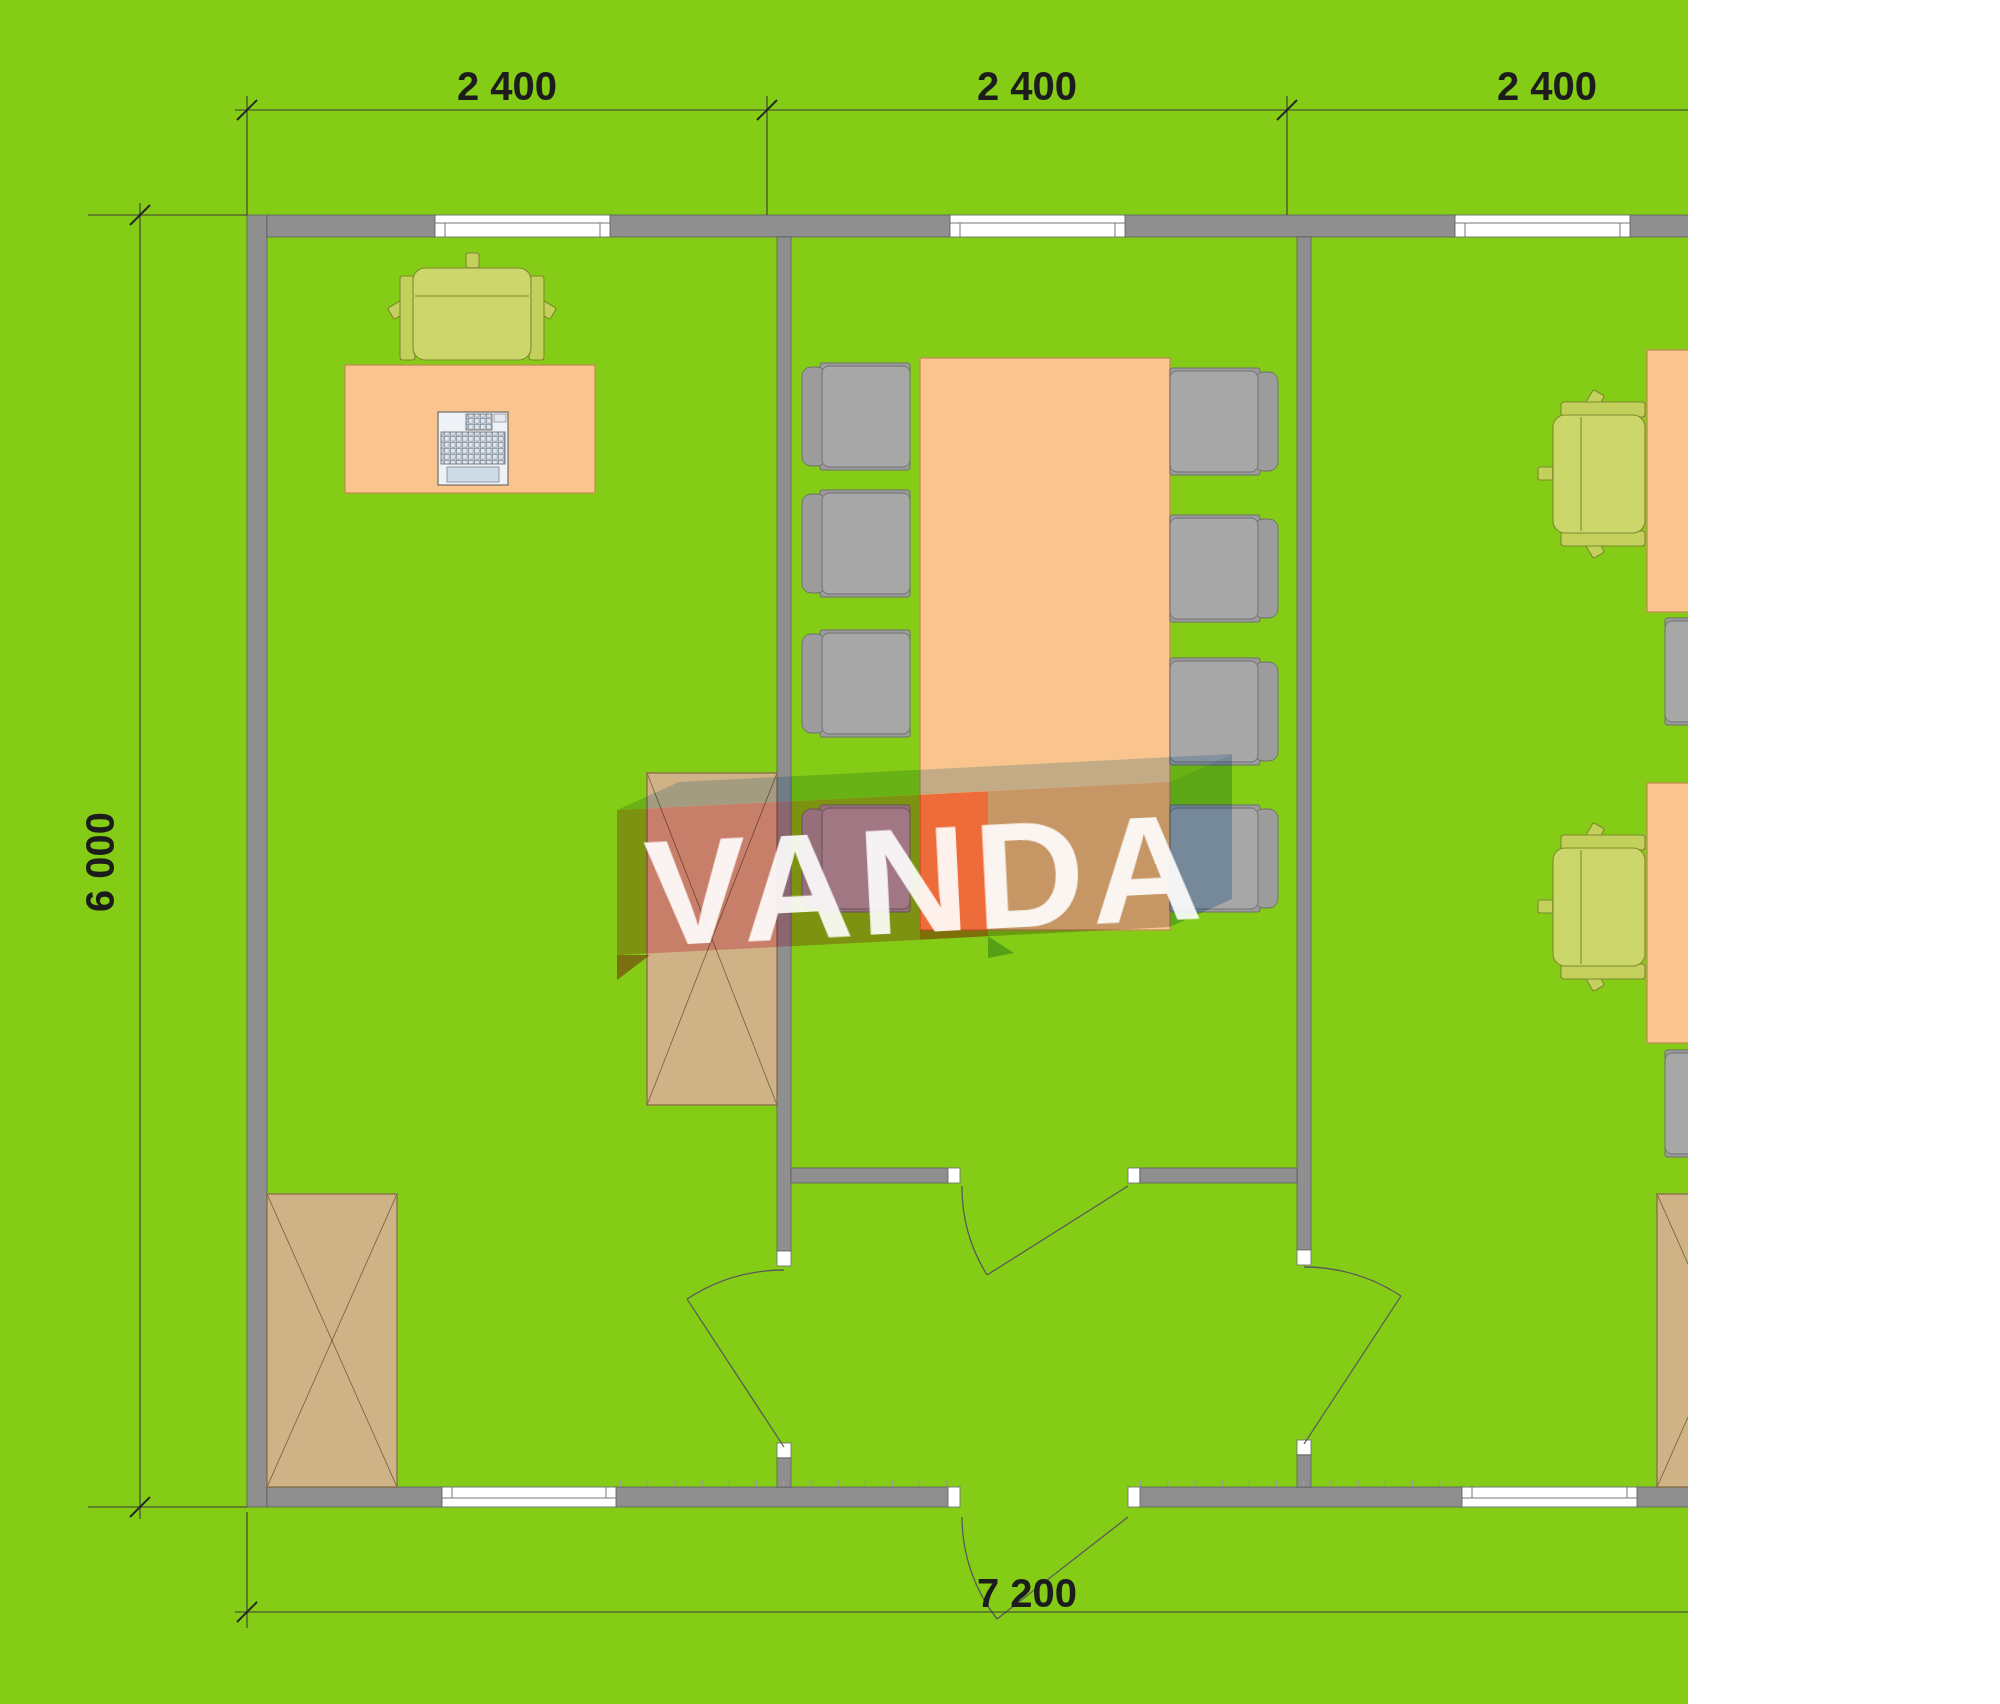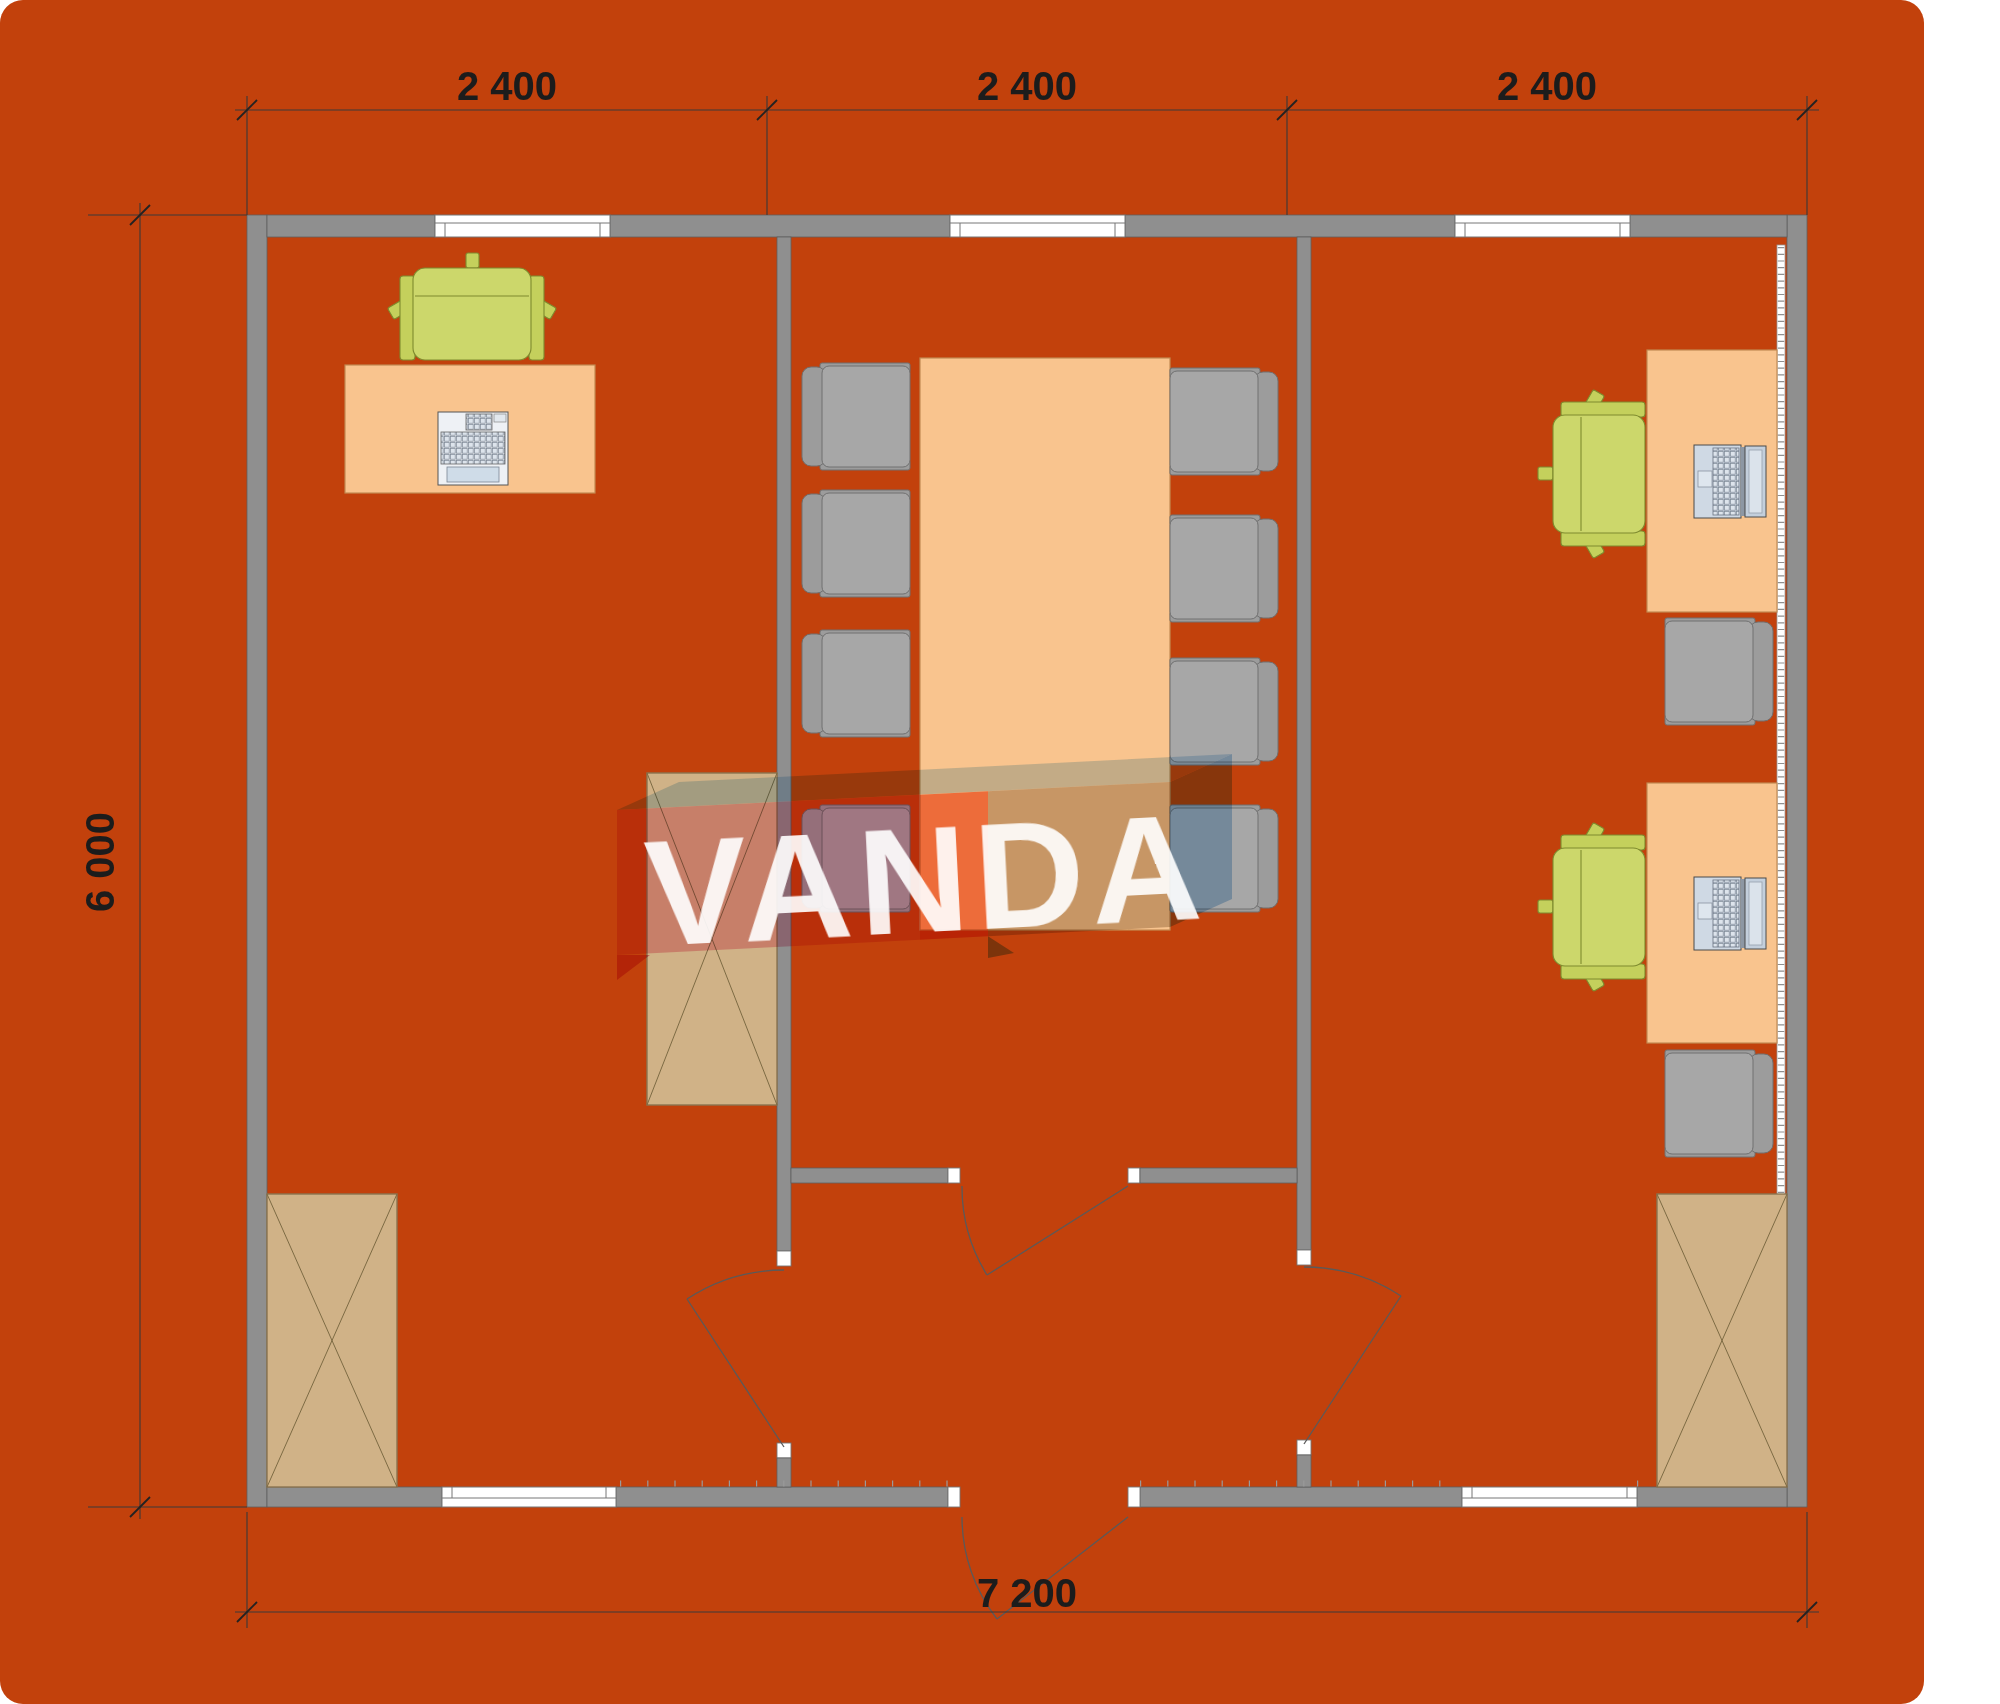--- a/index.html
+++ b/index.html
@@ -1,17 +1,17 @@
 <!DOCTYPE html>
 <html><head>
 <meta charset="utf-8">
 <style>
   html,body{margin:0;padding:0;background:#fff;}
-  #stage{position:relative;width:1924px;height:1704px;background:#c2410c;overflow:hidden;
-         font-family:"Liberation Sans", sans-serif;border-radius:23px;}
+  #stage{position:relative;width:1688px;height:1704px;background:#84cc16;overflow:hidden;
+         font-family:"Liberation Sans", sans-serif;}
   svg{position:absolute;left:0;top:0;}
   text.dim{font-family:"Liberation Sans",sans-serif;font-weight:bold;font-size:40px;fill:#1c1c1c;}
   text.logo-word{font-family:"Liberation Sans",sans-serif;font-weight:bold;font-size:150px;
                  fill:rgba(255,255,255,0.9);letter-spacing:6px;}
   .wall{fill:#8f8f8f;stroke:#5f5f5f;stroke-width:0.8;}
   .cap{fill:#ffffff;stroke:#777;stroke-width:0.9;}
   .win{fill:#ffffff;stroke:#767676;stroke-width:1;}
   .winline{stroke:#767676;stroke-width:1;fill:none;}
   .desk{fill:#f9c48e;stroke:#c18a52;stroke-width:1.2;}
   .cab{fill:#d0b287;stroke:#8a7450;stroke-width:1.4;}

